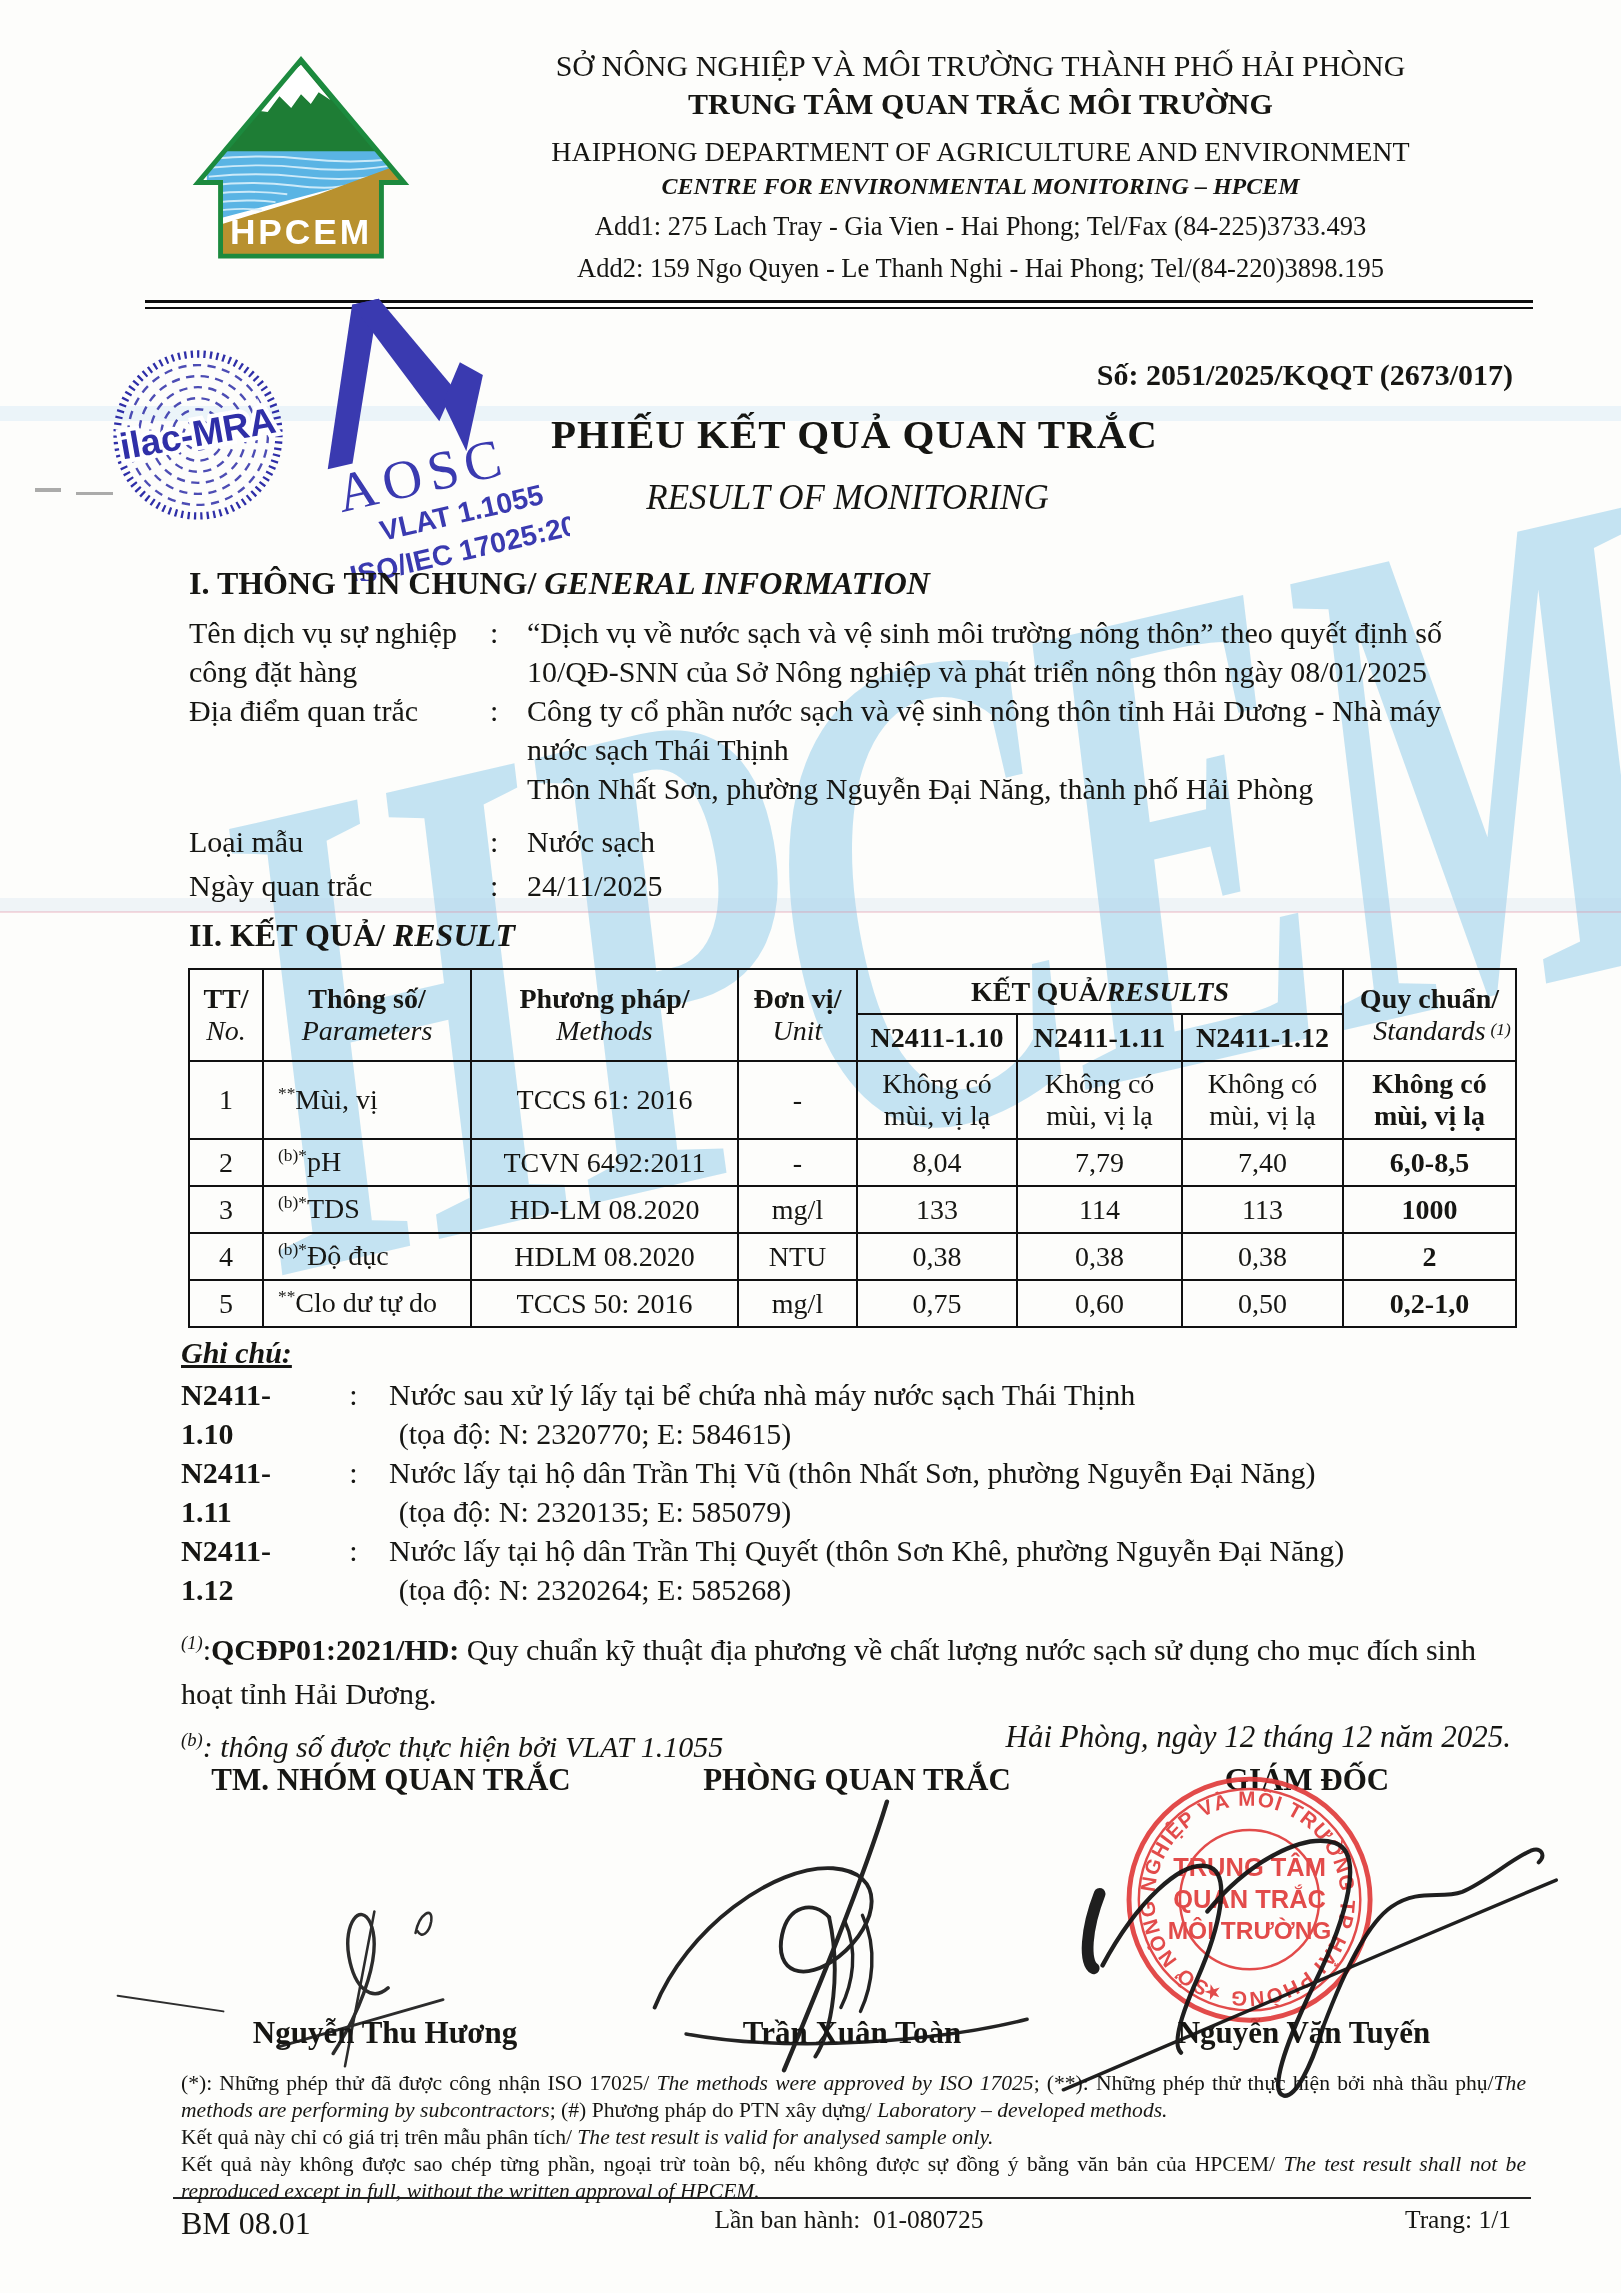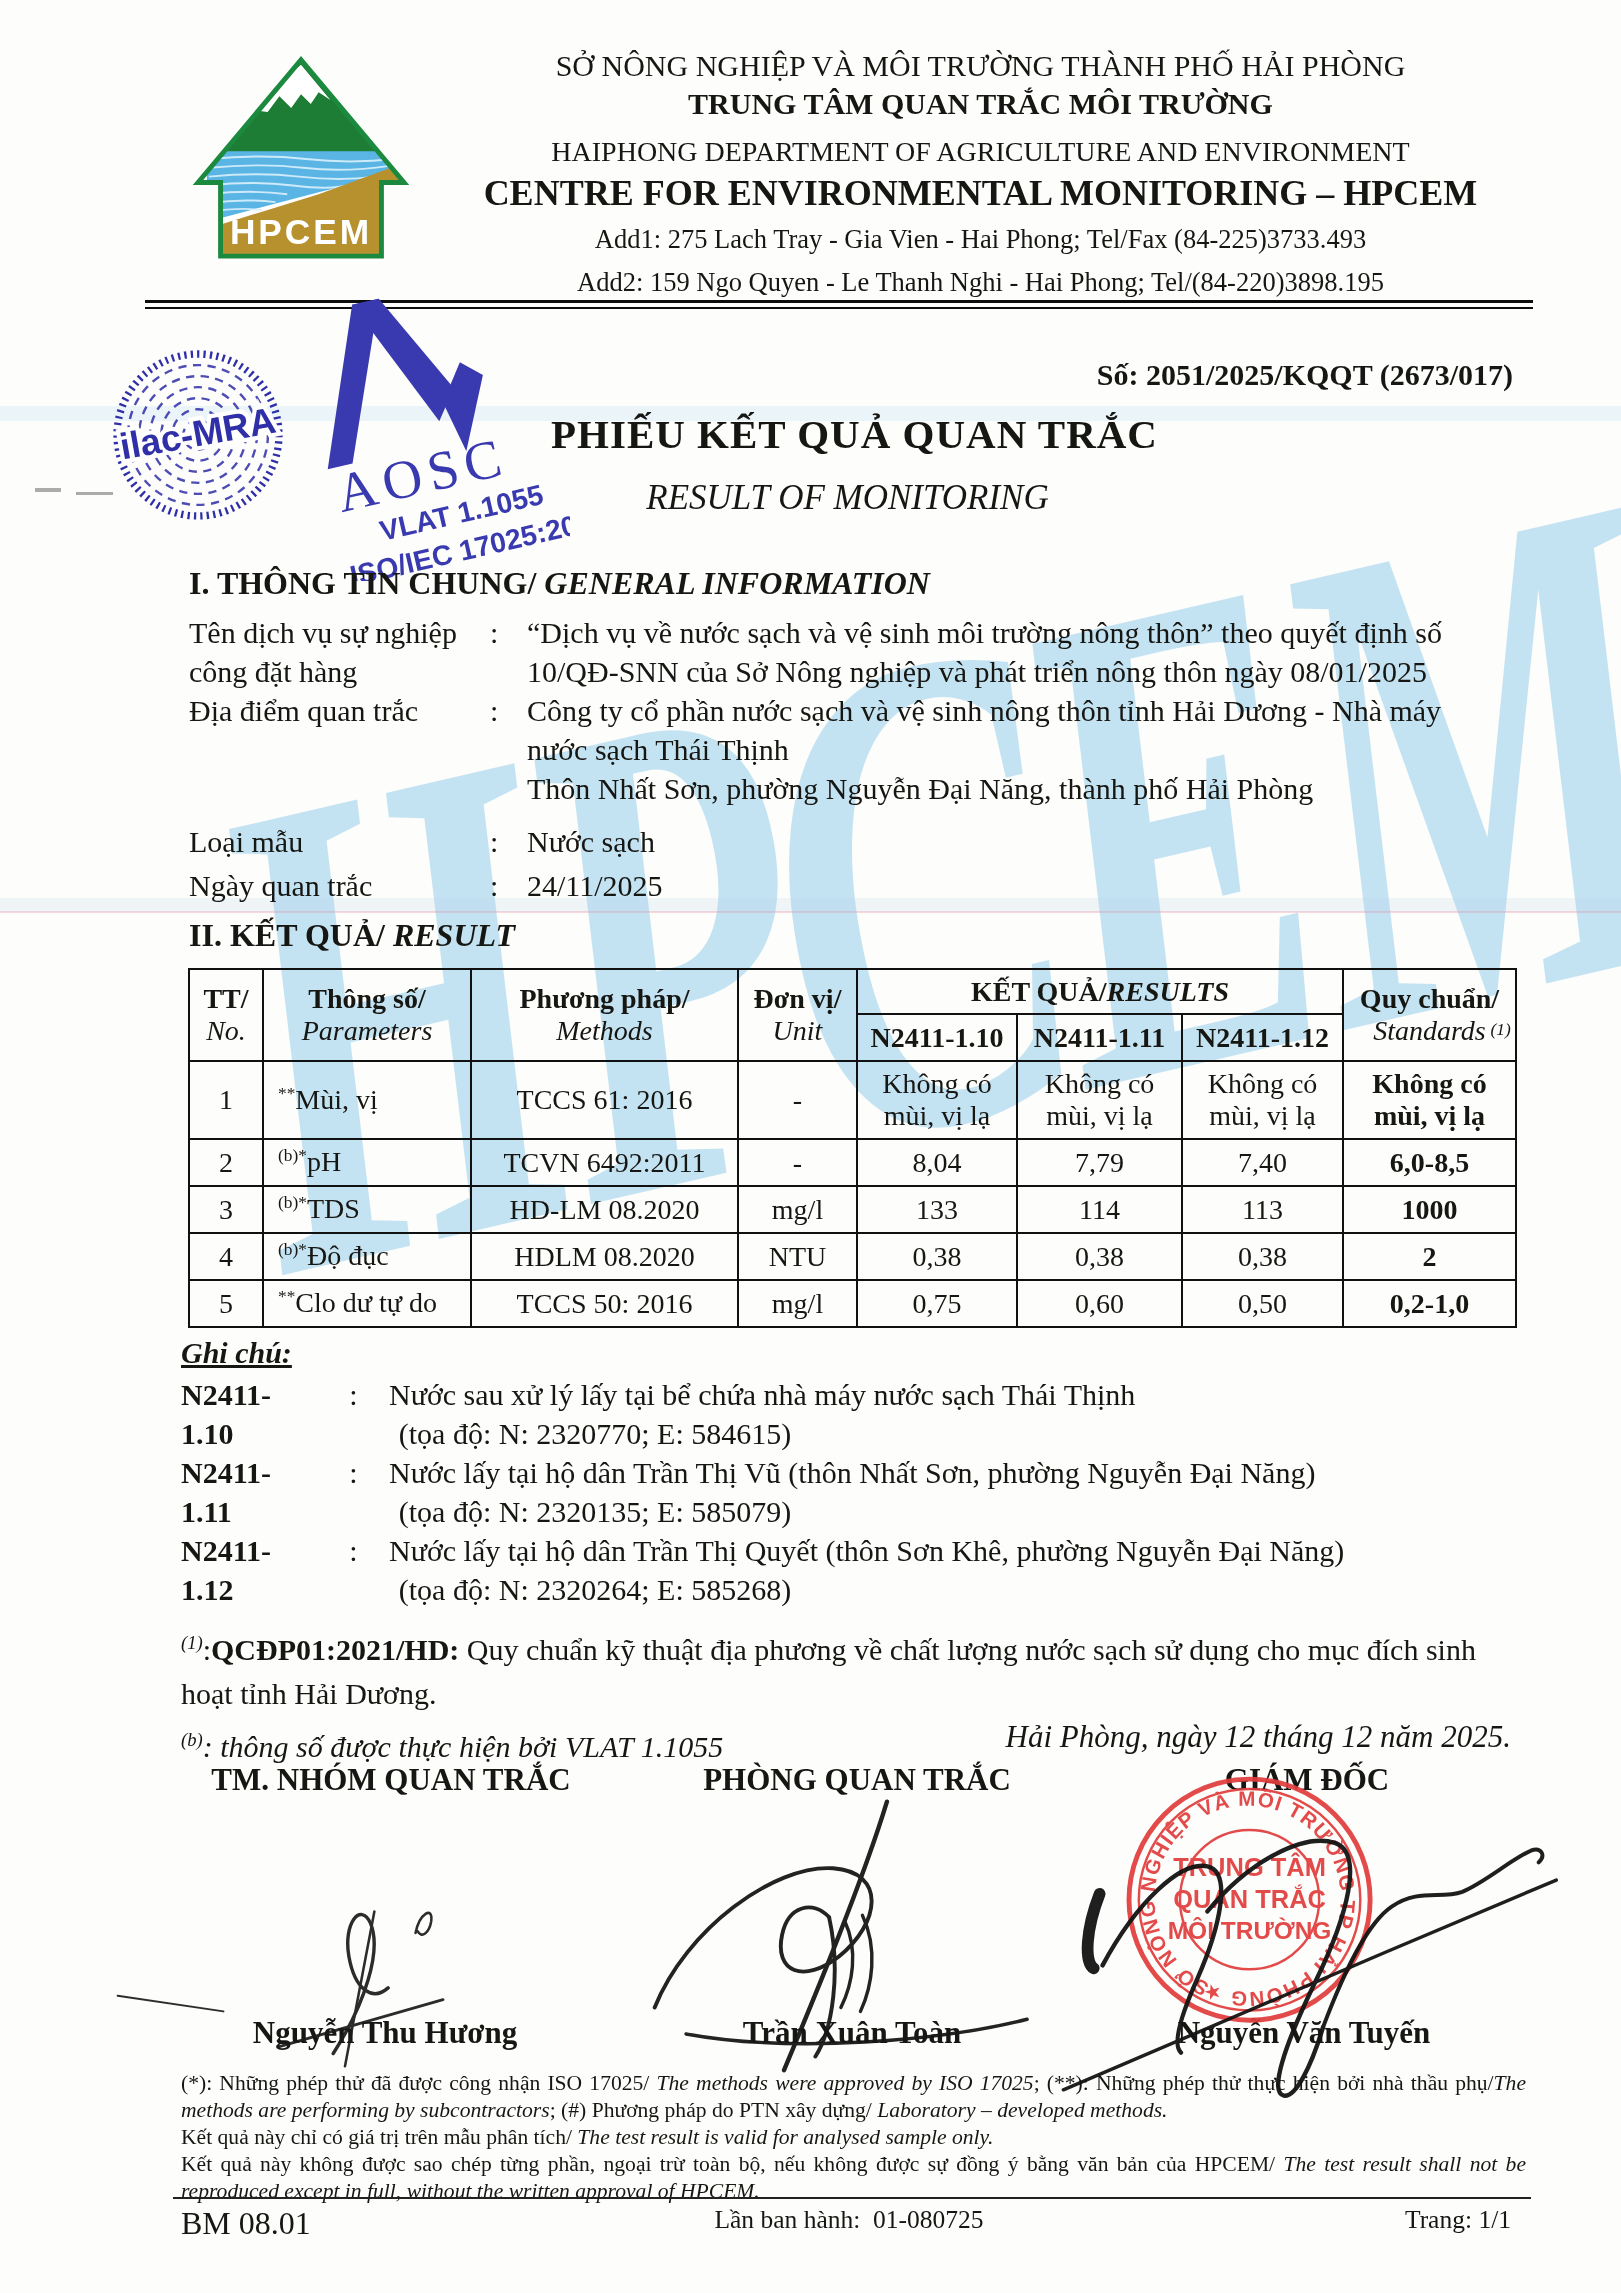--- a/index.html
+++ b/index.html
@@ -17,21 +17,21 @@
   .s3{top:911px;height:2px;background:rgba(225,140,160,.30);}
   .specks{position:absolute;background:rgba(70,70,70,.45);z-index:1;}
   .content{position:absolute;inset:0;z-index:1;}
   .inkwork{position:absolute;inset:0;z-index:2;pointer-events:none;}
   
   .logo{position:absolute;left:192px;top:55px;}
   .hdr{position:absolute;left:461px;top:49px;width:1039px;text-align:center;line-height:1.12;}
   .hdr .l1{font-size:30px;margin-bottom:4.9px;}
   .hdr .l2{font-size:30px;font-weight:bold;margin-bottom:15px;}
   .hdr .l3{font-size:28px;margin-bottom:5.9px;}
-  .hdr .l4{font-size:36px;font-weight:bold;margin-bottom:11.8px;}
+  .hdr .l4{font-size:24px;font-weight:bold;margin-bottom:11.8px;font-style:italic;}
   .hdr .l5{font-size:26.5px;margin-bottom:12.7px;}
   .hdr .l6{font-size:26.5px;}
   .ruletop{position:absolute;left:145px;top:300px;width:1388px;height:3.9px;
            border-top:3.9px solid #0d0d0d;border-bottom:2px solid #0d0d0d;}
   .ilac{position:absolute;left:106px;top:343px;}
   .aosc{position:absolute;left:286px;top:277px;}
   .docnum{position:absolute;top:358px;right:108px;font-size:30px;font-weight:bold;}
   .title-vi{position:absolute;left:88px;top:410px;width:1533px;text-align:center;
             font-size:41px;font-weight:bold;letter-spacing:1px;}
   .title-en{position:absolute;left:78px;top:478px;width:1539px;text-align:center;

